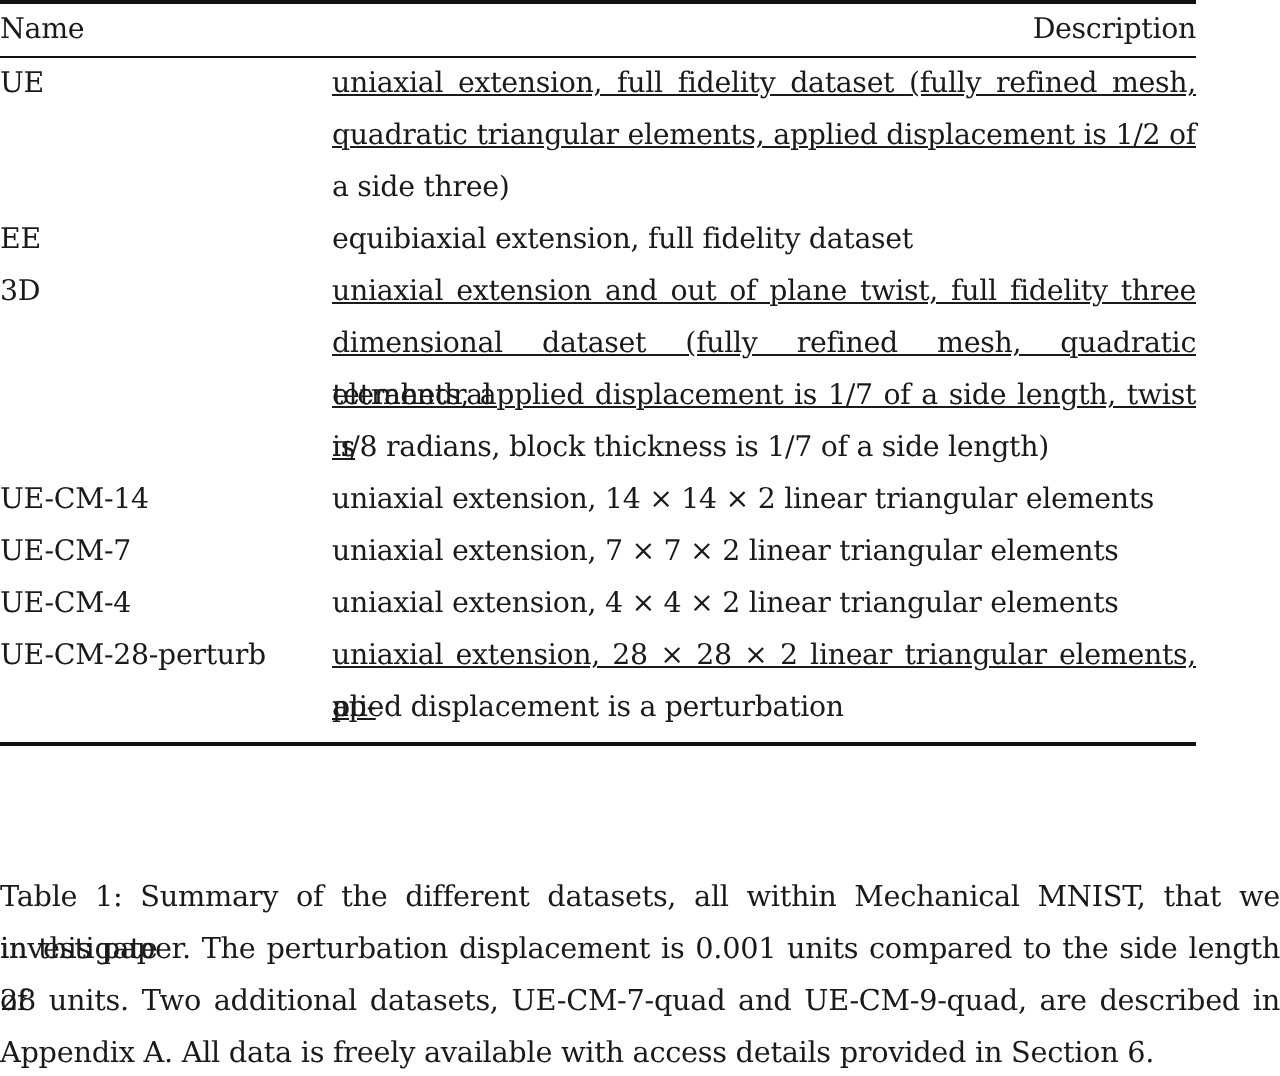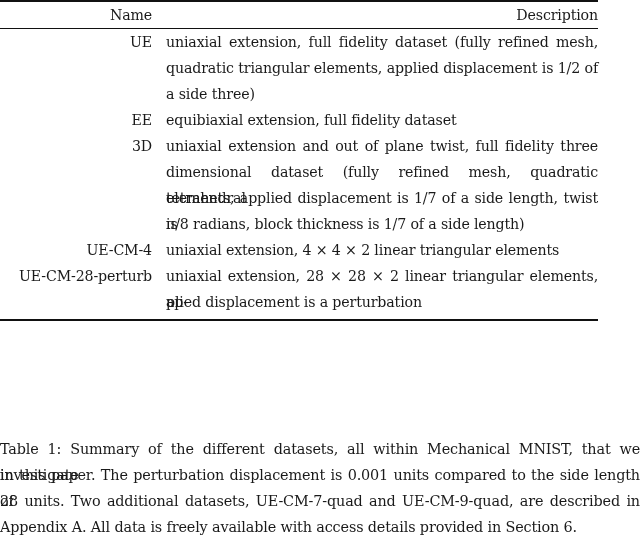--- a/index.html
+++ b/index.html
@@ -7,26 +7,26 @@
     width: 640px; height: 538px; overflow: hidden; position: relative;
     font-family: "DejaVu Serif", "Liberation Serif", serif;
     color: #1a1a1a;
   }
   .table-wrap { position: absolute; left: 0; top: 0; width: 598px; }
   .rule-thick { height: 2px; background: #111; }
   .rule-thin { height: 1px; background: #111; }
   table { border-collapse: collapse; width: 598px; font-size: 14.2px; letter-spacing: -0.15px; }
   td, th { padding: 0; vertical-align: top; font-weight: normal; }
   th { height: 26px; line-height: 26px; text-align: left; }
-  th.name, td.name { width: 152px; text-align: right; }
+  th.name, td.name { width: 152px; text-align: left; }
   td.desc, th.desc { padding-left: 14px; text-align: right; }
   td { line-height: 26px; }
   td.desc { text-align: justify; }
   .line { display: block; height: 26px; white-space: nowrap; }
-  .line.just { text-align: justify; text-align-last: justify; white-space: normal; }
+  .line.just { text-align: justify; text-align-last: justify; white-space: normal; text-decoration: underline; }
   .caption {
     position: absolute; left: 0; top: 436px; width: 640px;
     font-size: 14.4px; line-height: 26px; letter-spacing: -0.15px;
   }
   .caption .cl { display: block; height: 26px; text-align: justify; text-align-last: justify; }
   .caption .cl.last { text-align-last: left; }
 </style>
 </head>
 <body>
 
@@ -60,20 +60,32 @@
         <tr>
           <td class="name">3D</td>
           <td class="desc">
             <span class="line just">uniaxial extension and out of plane twist, full fidelity three</span>
             <span class="line just">dimensional dataset (fully refined mesh, quadratic tetrahedral</span>
             <span class="line just">elements, applied displacement is 1/7 of a side length, twist is</span>
             <span class="line">π/8 radians, block thickness is 1/7 of a side length)</span>
           </td>
         </tr>
         <tr>
+          <td class="name">UE-CM-14</td>
+          <td class="desc">
+            <span class="line">uniaxial extension, 14 × 14 × 2 linear triangular elements</span>
+          </td>
+        </tr>
+        <tr>
+          <td class="name">UE-CM-7</td>
+          <td class="desc">
+            <span class="line">uniaxial extension, 7 × 7 × 2 linear triangular elements</span>
+          </td>
+        </tr>
+        <tr>
           <td class="name">UE-CM-4</td>
           <td class="desc">
             <span class="line">uniaxial extension, 4 × 4 × 2 linear triangular elements</span>
           </td>
         </tr>
         <tr>
           <td class="name">UE-CM-28-perturb</td>
           <td class="desc">
             <span class="line just">uniaxial extension, 28 × 28 × 2 linear triangular elements, ap-</span>
             <span class="line">plied displacement is a perturbation</span>

